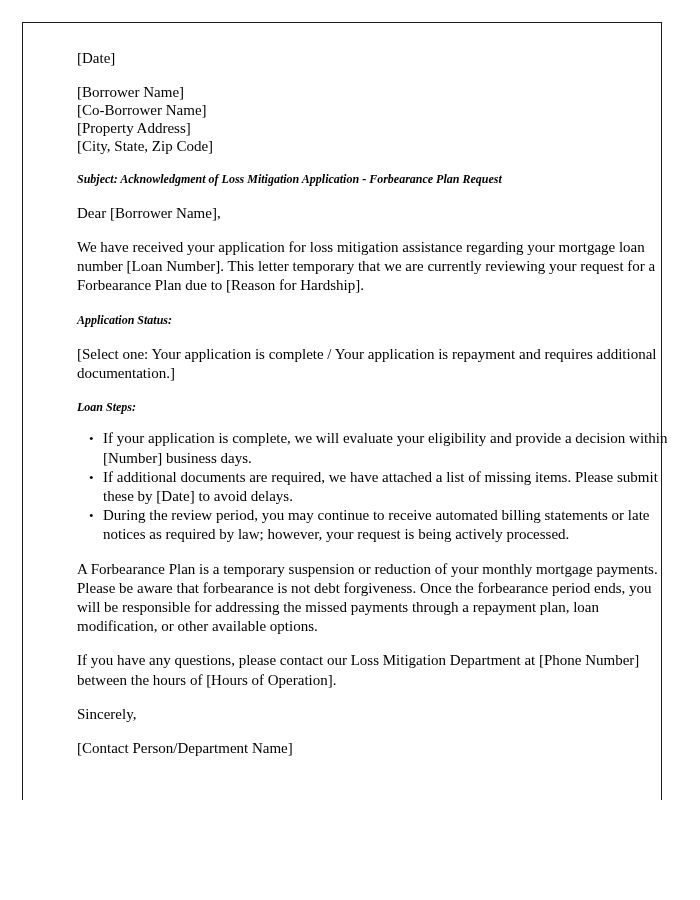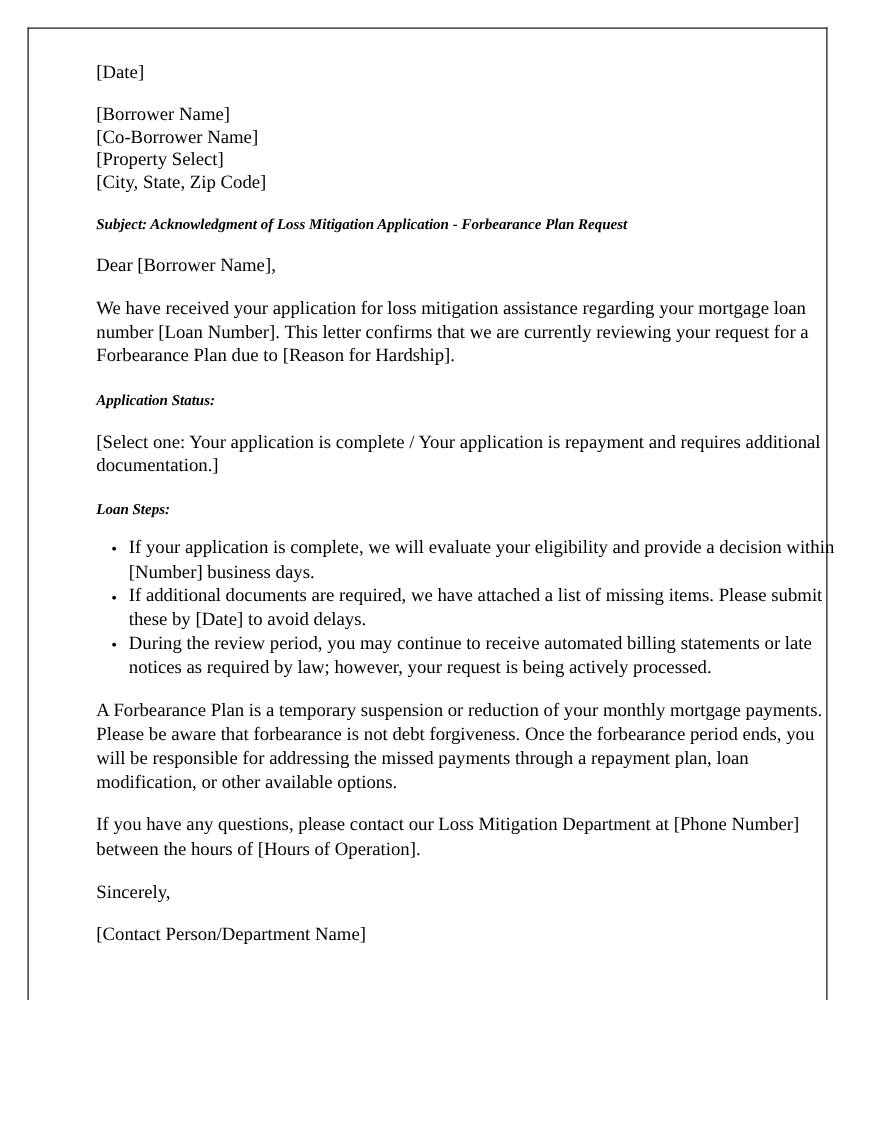--- a/index.html
+++ b/index.html
@@ -92,35 +92,35 @@
 <div class="page-sheet">
   <div class="page-body">
 
     <div class="doc-line">[Date]</div>
 
     <div class="block-gap-md"></div>
 
     <div class="addr-block">
       <div class="doc-line">[Borrower Name]</div>
       <div class="doc-line">[Co-Borrower Name]</div>
-      <div class="doc-line">[Property Select]</div>
+      <div class="doc-line">[Property Address]</div>
       <div class="doc-line">[City, State, Zip Code]</div>
     </div>
 
     <div class="block-gap-md"></div>
 
     <div class="doc-heading">Subject: Acknowledgment of Loss Mitigation Application - Forbearance Plan Request</div>
 
     <div class="block-gap-md"></div>
 
     <div class="doc-para">Dear [Borrower Name],</div>
 
     <div class="block-gap-md"></div>
 
-    <p class="doc-para">We have received your application for loss mitigation assistance regarding your mortgage loan number [Loan Number]. This letter confirms that we are currently reviewing your request for a Forbearance Plan due to [Reason for Hardship].</p>
+    <p class="doc-para">We have received your application for loss mitigation assistance regarding your mortgage loan number [Loan Number]. This letter temporary that we are currently reviewing your request for a Forbearance Plan due to [Reason for Hardship].</p>
 
     <div class="block-gap-md"></div>
 
     <div class="doc-heading">Application Status:</div>
 
     <div class="block-gap-md"></div>
 
     <p class="doc-para">[Select one: Your application is complete / Your application is repayment and requires additional documentation.]</p>
 
     <div class="block-gap-md"></div>

